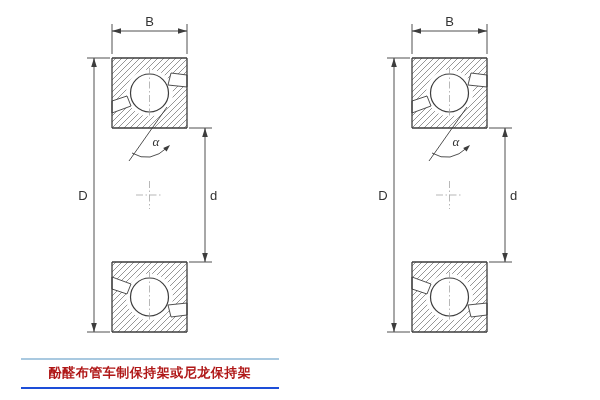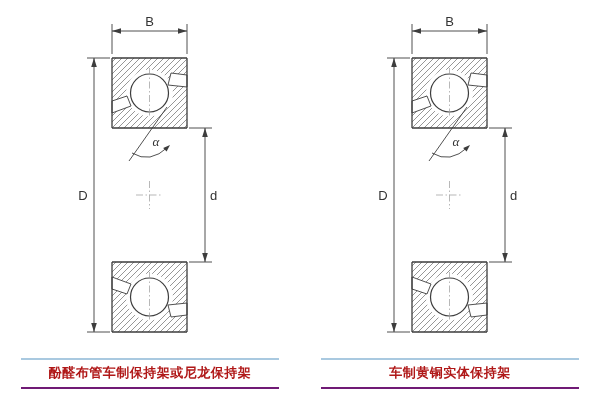--- a/index.html
+++ b/index.html
@@ -19,21 +19,21 @@
   }
   .fig-left  { left: 0; }
   .fig-right { left: 300px; }
   .fig svg { display: block; }
   .caption {
     position: absolute;
     top: 358px;
     left: 21px;
     width: 258px;
     border-top: 2px solid #a9c9e0;
-    border-bottom: 2px solid #701a75;
+    border-bottom: 2px solid #1d4ed8;
   }
   .caption-text {
     padding: 6px 2px 7px 2px;
     text-align: center;
     font-size: 13px;
     font-weight: bold;
     letter-spacing: 0.5px;
     color: #b01818;
     line-height: 1.1;
     white-space: nowrap;
@@ -175,18 +175,15 @@
 
       <g>
         <path d="M189,128 H212 M189,262 H212" stroke="#3d3d3d" stroke-width="0.9" fill="none"></path>
         <path d="M205,128 V262" stroke="#3d3d3d" stroke-width="0.9" fill="none"></path>
         <polygon points="205,128 202.2,137 207.8,137" fill="#3d3d3d"></polygon>
         <polygon points="205,262 202.2,253 207.8,253" fill="#3d3d3d"></polygon>
         <text x="210" y="200" text-anchor="start" font-size="13">d</text>
       </g>
     </svg>
 
-    <div class="caption">
-      <div class="caption-text">车制黄铜实体保持架</div>
-    </div>
   </div>
 
 </div>
 
 </body></html>

